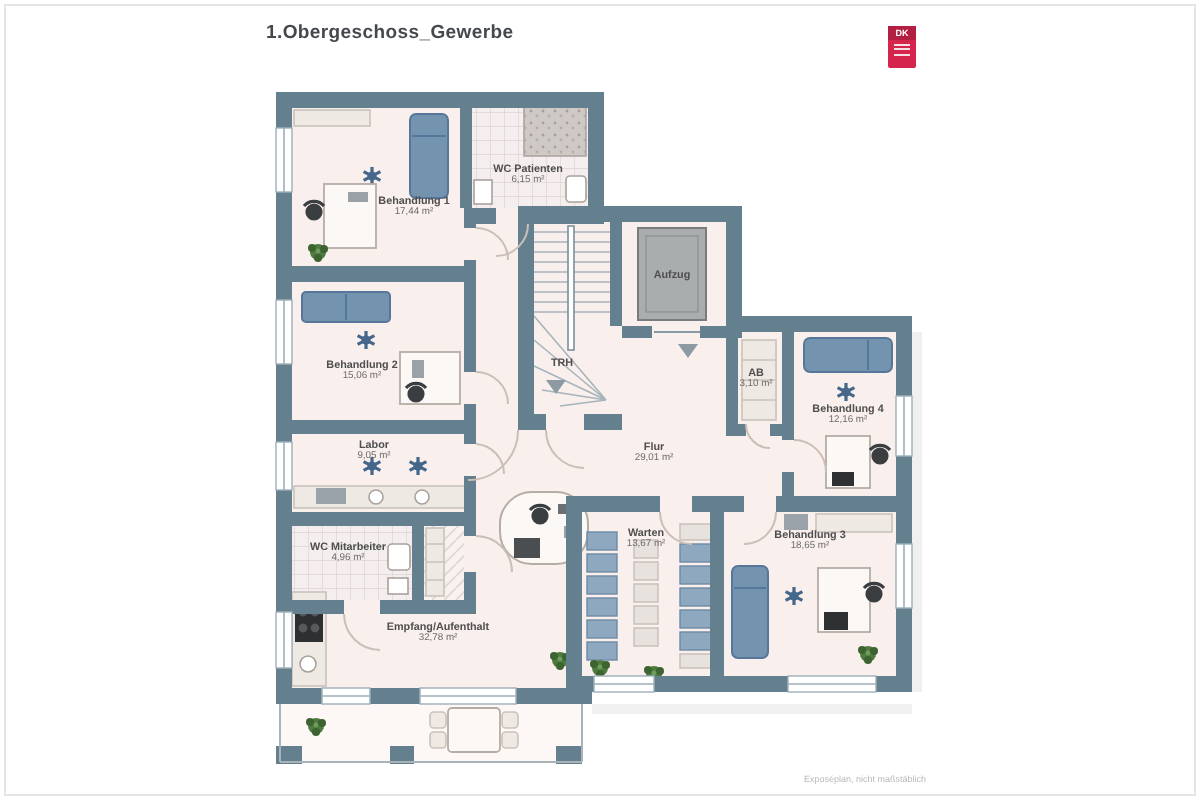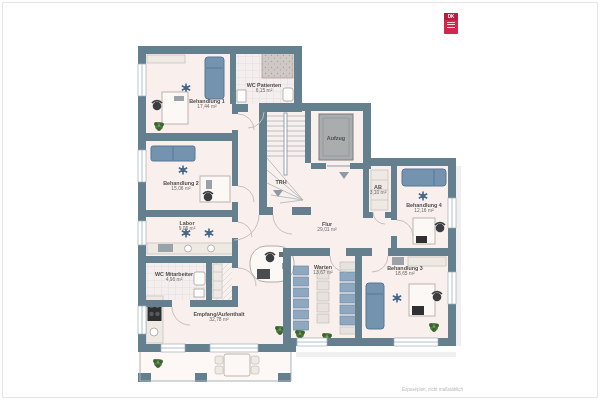--- a/index.html
+++ b/index.html
@@ -41,20 +41,21 @@
               line-height:1.2;white-space:nowrap;pointer-events:none;}
   .room-name{font-size:5.4px;font-weight:bold;color:var(--label);}
   .room-area{font-size:4.9px;color:var(--label-light);}
 </style>
 </head>
 <body>
 
 <div id="canvas">
   <div class="frame"></div>
 
+  <div id="plan-title">1.Obergeschoss_Gewerbe</div>
 
   <div id="logo">
     <div class="logo-txt">DK</div>
     <div class="logo-line"></div>
     <div class="logo-line"></div>
     <div class="logo-line"></div>
   </div>
 
   <svg width="600" height="400" viewBox="0 0 600 400">
     <defs>

